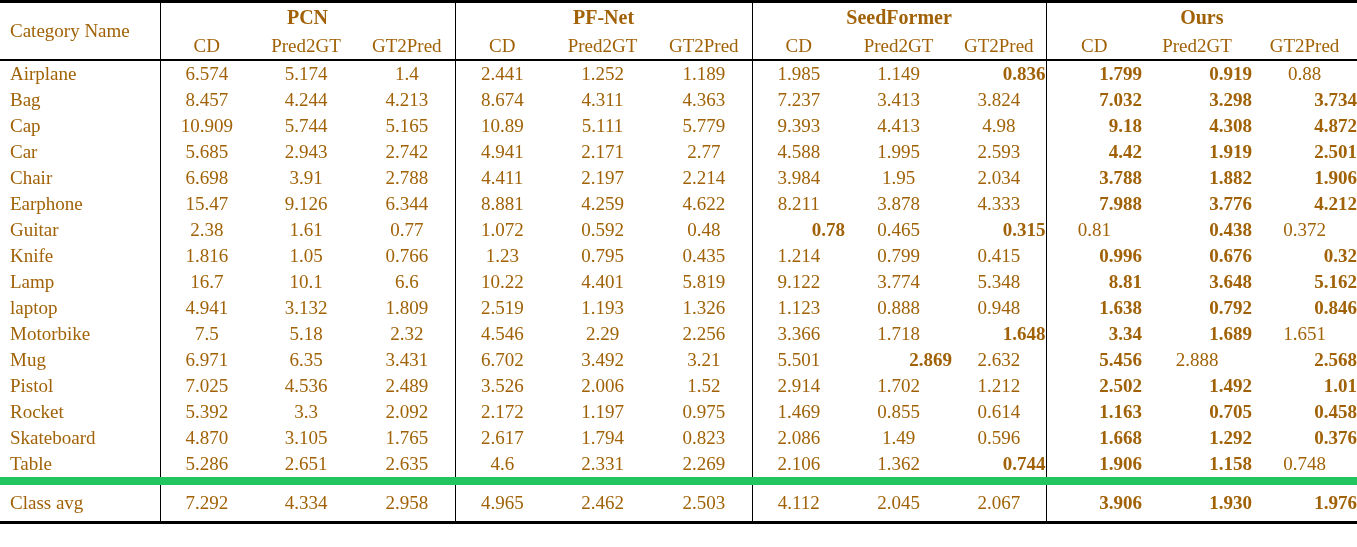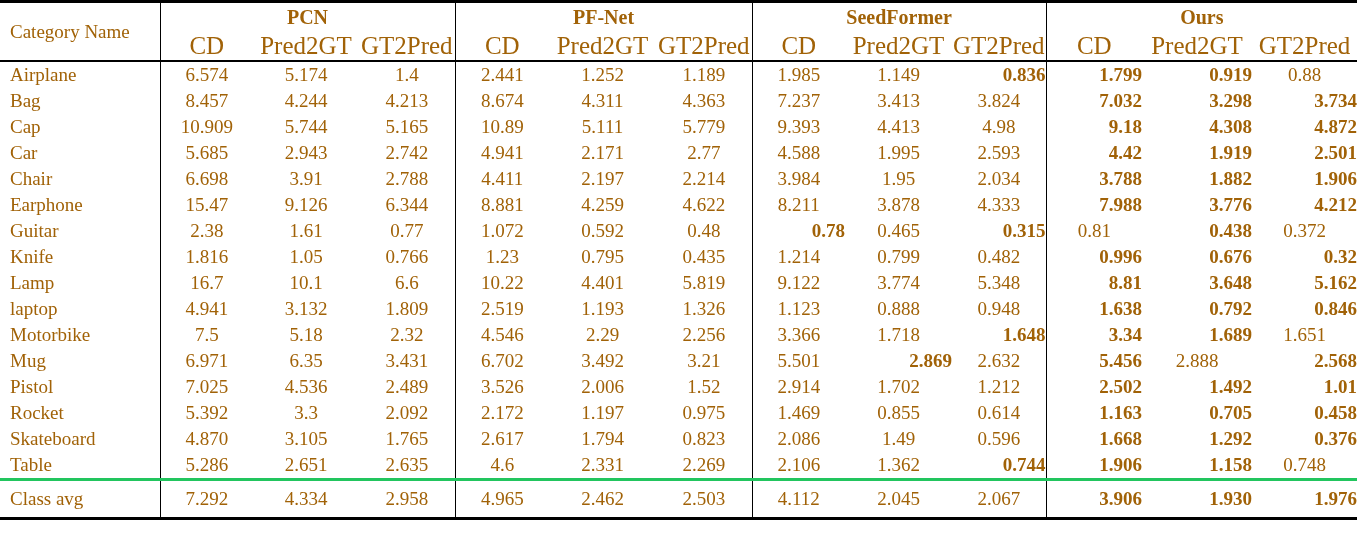--- a/index.html
+++ b/index.html
@@ -34,21 +34,21 @@
     border-bottom: 2px solid #000;
   }
   tr.group-row th.grp {
     font-weight: bold;
     font-size: 20px;
     height: 29px;
     text-align: center;
     vertical-align: middle;
   }
   tr.metric-row th {
-    font-size: 25px;
+    font-size: 19px;
     height: 27px;
     text-align: center;
     vertical-align: middle;
   }
   th.cat-h {
     text-align: left;
     padding-left: 10px;
     font-size: 19px;
     vertical-align: middle;
   }
@@ -56,21 +56,21 @@
     font-size: 19px;
     height: 26px;
     text-align: center;
     vertical-align: middle;
   }
   tbody td.cat, tfoot td.cat {
     text-align: left;
     padding-left: 10px;
   }
   tfoot {
-    border-top: 3px solid #22c55e;
+    border-top: 8px solid #22c55e;
   }
   tfoot td {
     font-size: 19px;
     height: 36px;
     text-align: center;
     vertical-align: middle;
   }
   .gs {
     border-left: 1px solid #000;
   }
@@ -231,21 +231,21 @@
         <tr>
           <td class="cat">Knife</td>
           <td class="gs">1.816</td>
           <td>1.05</td>
           <td>0.766</td>
           <td class="gs">1.23</td>
           <td>0.795</td>
           <td>0.435</td>
           <td class="gs">1.214</td>
           <td>0.799</td>
-          <td>0.482</td>
+          <td>0.415</td>
           <td class="gs b">0.996</td>
           <td class="b">0.676</td>
           <td class="b">0.32</td>
         </tr>
         <tr>
           <td class="cat">Lamp</td>
           <td class="gs">16.7</td>
           <td>10.1</td>
           <td>6.6</td>
           <td class="gs">10.22</td>

